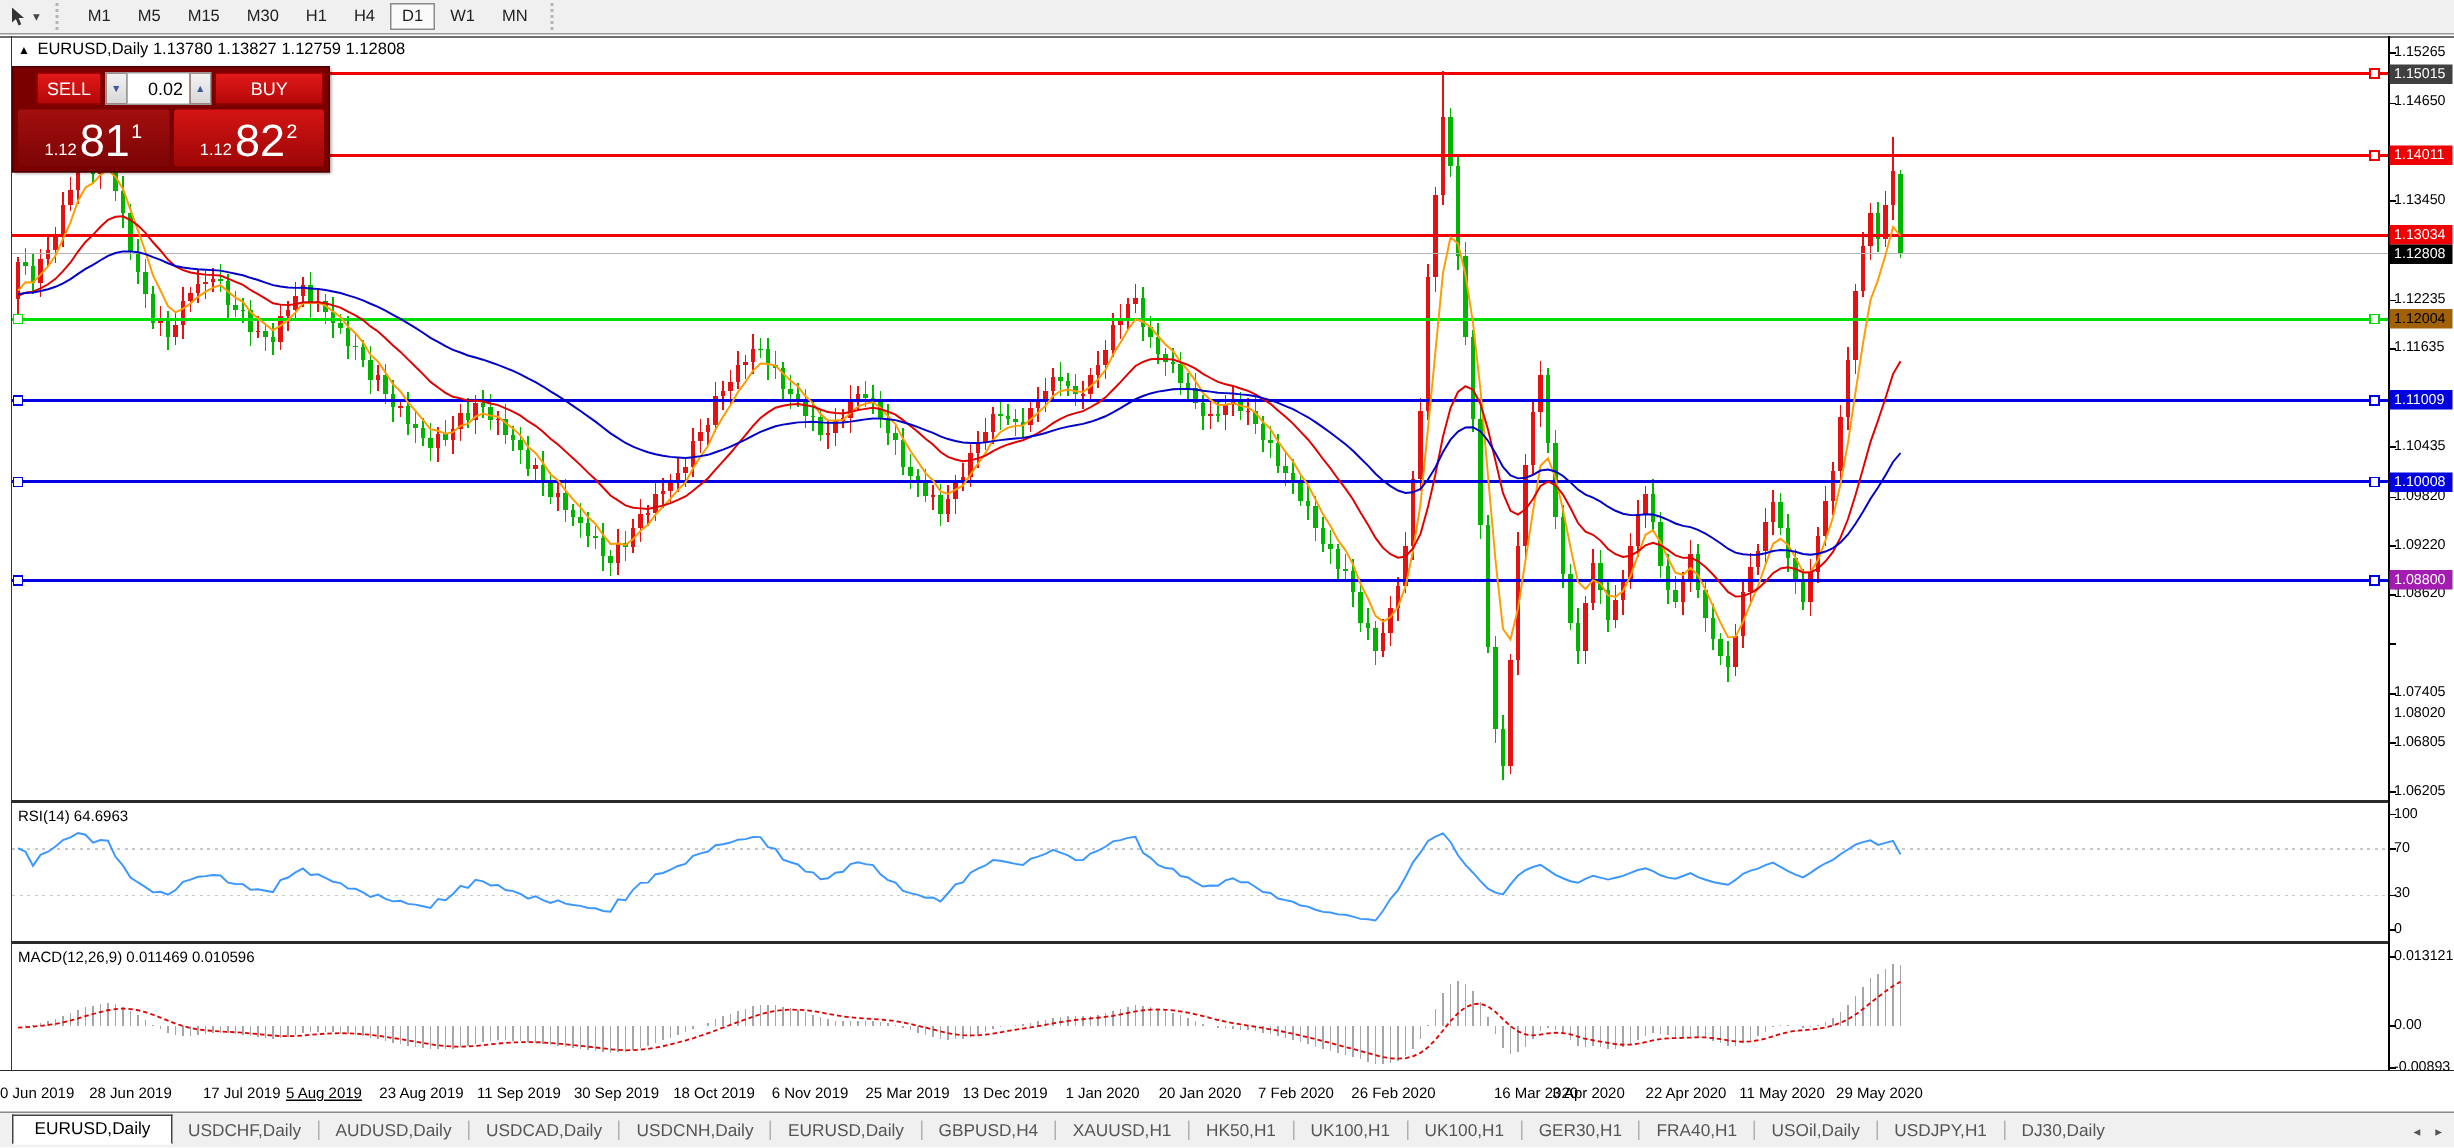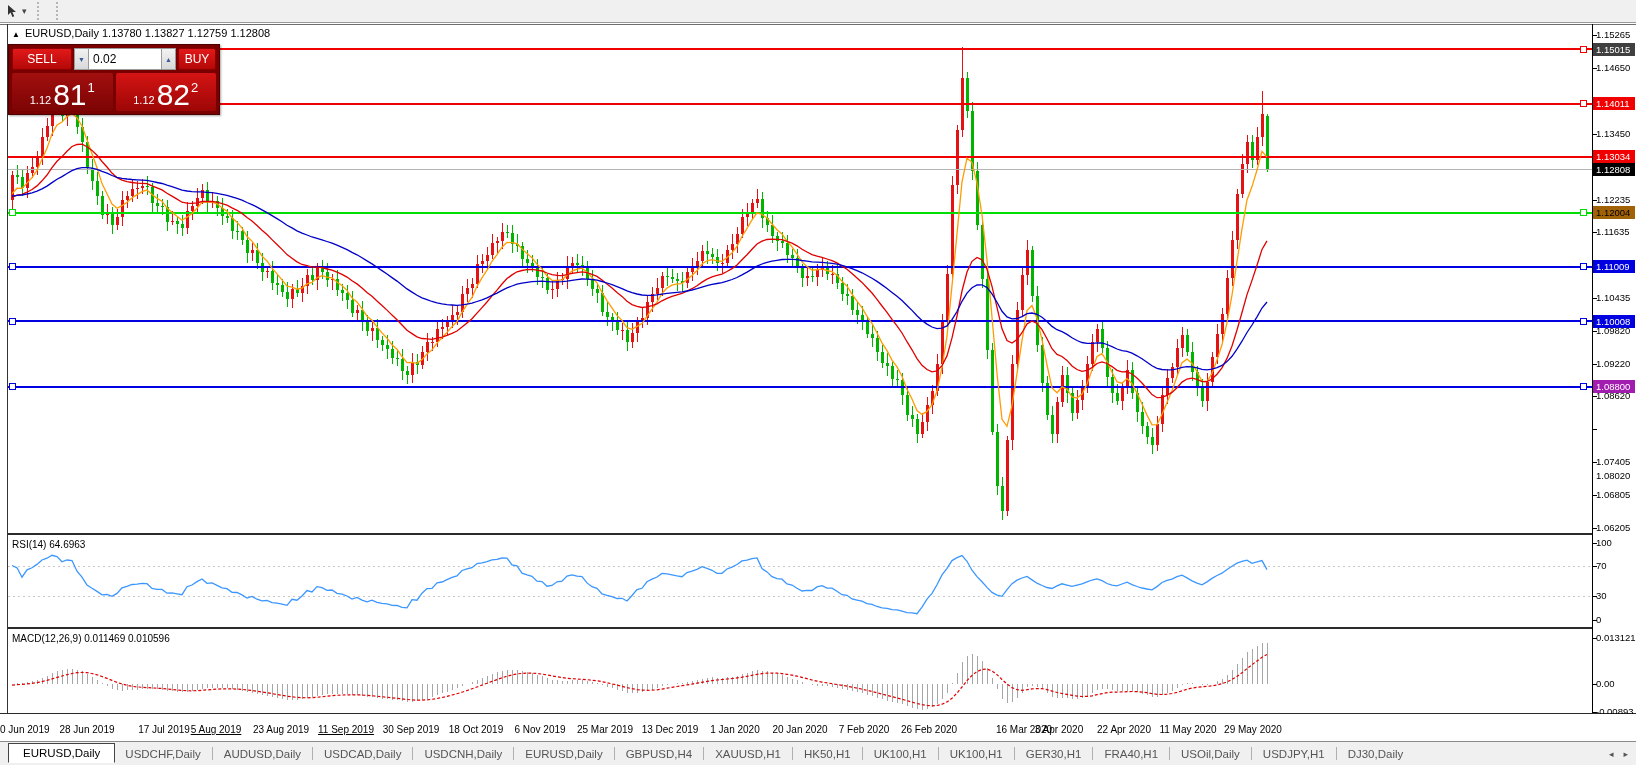--- a/index.html
+++ b/index.html
@@ -18,26 +18,26 @@
   
   #title{position:absolute;left:12px;top:27px;font-size:11px;color:#000;white-space:nowrap;}
   #title .tri{font-size:8px;margin-right:5px;}
   #title b{font-weight:normal;}
   
   #tpanel{position:absolute;left:8px;top:44px;width:212px;background:#7a0000;border:1px solid #4c0000;
     padding:3px;box-sizing:border-box;box-shadow:1px 1px 2px rgba(0,0,0,.35);}
   #tpanel .row1{display:flex;height:22px;}
   .redbtn{background:linear-gradient(#e21919,#b40808);color:#fff;font-size:12px;display:flex;
     align-items:center;justify-content:center;border:1px solid #8e0000;border-radius:2px;box-sizing:border-box;}
-  #sellBtn{width:60px;margin-right:2px;}
+  #sellBtn{width:44px;margin-right:2px;margin-left:12px;}
   #buyBtn{width:54px;margin-left:2px;flex:1;}
   .spin{width:15px;background:linear-gradient(#f2f2f2,#d8d8d8);border:1px solid #9a9a9a;color:#3c5a99;
     font-size:7px;display:flex;align-items:center;justify-content:center;box-sizing:border-box;}
-  #volInput{width:72px;border:1px solid #9a9a9a;border-left:none;border-right:none;font-size:12px;
-    padding:0 4px;box-sizing:border-box;font-family:"Liberation Sans",sans-serif;}
+  #volInput{width:41px;border:1px solid #9a9a9a;border-left:none;border-right:none;font-size:12px;
+    text-align:right;padding:0 4px;box-sizing:border-box;font-family:"Liberation Sans",sans-serif;}
   #tpanel .row2{display:flex;margin-top:3px;height:38px;}
   .bigbox{width:101px;color:#fff;display:flex;align-items:flex-end;justify-content:center;border-radius:2px;}
   #sellBox{background:linear-gradient(#a30f0f,#7c0404);margin-right:3px;}
   #buyBox{background:linear-gradient(#d51414,#9d0606);}
   .bigbox .sm{font-size:11px;margin:0 2px 5px 0;}
   .bigbox .lg{font-size:30px;line-height:30px;margin-bottom:1px;}
   .bigbox .sup{font-size:13px;margin:0 0 16px 1px;}
   
   .pane-label{position:absolute;left:12px;font-size:10px;color:#000;white-space:nowrap;}
   
@@ -906,20 +906,31 @@
       </svg></div>
 
   <div id="toolbar">
     <div id="cursorTool">
       <svg width="11" height="13" viewBox="0 0 11 13">
           <path d="M1 0 L1 10 L3.6 7.6 L5.4 12 L7.2 11.2 L5.4 7 L9 7 Z" fill="#333"></path>
         </svg>
     </div>
     <span id="tfCaret">▾</span>
     <span class="grip"></span>
+    <span id="tfButtons" style="display:flex;">
+        <span class="toolbtn">M1</span>
+        <span class="toolbtn">M5</span>
+        <span class="toolbtn">M15</span>
+        <span class="toolbtn">M30</span>
+        <span class="toolbtn">H1</span>
+        <span class="toolbtn">H4</span>
+        <span class="toolbtn active">D1</span>
+        <span class="toolbtn">W1</span>
+        <span class="toolbtn">MN</span>
+      </span>
     <span class="grip"></span>
   </div>
 
   <div id="title">
     <span class="tri">▲</span><b>EURUSD,Daily</b>
     <span>1.13780 1.13827 1.12759 1.12808</span>
   </div>
 
   <div id="tpanel">
     <div class="row1">
@@ -972,24 +983,24 @@
       <div class="badge" style="top: 150px; background: rgb(240, 0, 0); color: rgb(255, 255, 255);">1.13034</div>
       <div class="badge" style="top: 206px; background: #a16207; color: rgb(0, 0, 0);">1.12004</div>
       <div class="badge" style="top: 260px; background: rgb(0, 0, 224); color: rgb(255, 255, 255);">1.11009</div>
       <div class="badge" style="top: 315px; background: rgb(0, 0, 224); color: rgb(255, 255, 255);">1.10008</div>
       <div class="badge" style="top: 380px; background: #a21caf; color: rgb(255, 255, 255);">1.08800</div>
       <div class="badge" style="top: 163px; background: rgb(0, 0, 0); color: rgb(255, 255, 255);">1.12808</div>
     </div>
   <div id="dateStrip">
       <div class="dateLbl" style="left: 22px;">10 Jun 2019</div>
       <div class="dateLbl" style="left: 87px;">28 Jun 2019</div>
-      <div class="dateLbl" style="left: 164px;">17 Jul 2019</div>
+      <div class="dateLbl" style="left: 152px; text-align: right;">17 Jul 2019</div>
       <div class="dateLbl" style="left: 216px; text-decoration: underline;">5 Aug 2019</div>
       <div class="dateLbl" style="left: 281px;">23 Aug 2019</div>
-      <div class="dateLbl" style="left: 346px; text-decoration: underline;">11 Sep 2019</div>
+      <div class="dateLbl" style="left: 346px;">11 Sep 2019</div>
       <div class="dateLbl" style="left: 411px;">30 Sep 2019</div>
       <div class="dateLbl" style="left: 476px;">18 Oct 2019</div>
       <div class="dateLbl" style="left: 540px;">6 Nov 2019</div>
       <div class="dateLbl" style="left: 605px;">25 Mar 2019</div>
       <div class="dateLbl" style="left: 670px;">13 Dec 2019</div>
       <div class="dateLbl" style="left: 735px;">1 Jan 2020</div>
       <div class="dateLbl" style="left: 800px;">20 Jan 2020</div>
       <div class="dateLbl" style="left: 864px;">7 Feb 2020</div>
       <div class="dateLbl" style="left: 929px;">26 Feb 2020</div>
       <div class="dateLbl" style="left: 1024px;">16 Mar 2020</div>

